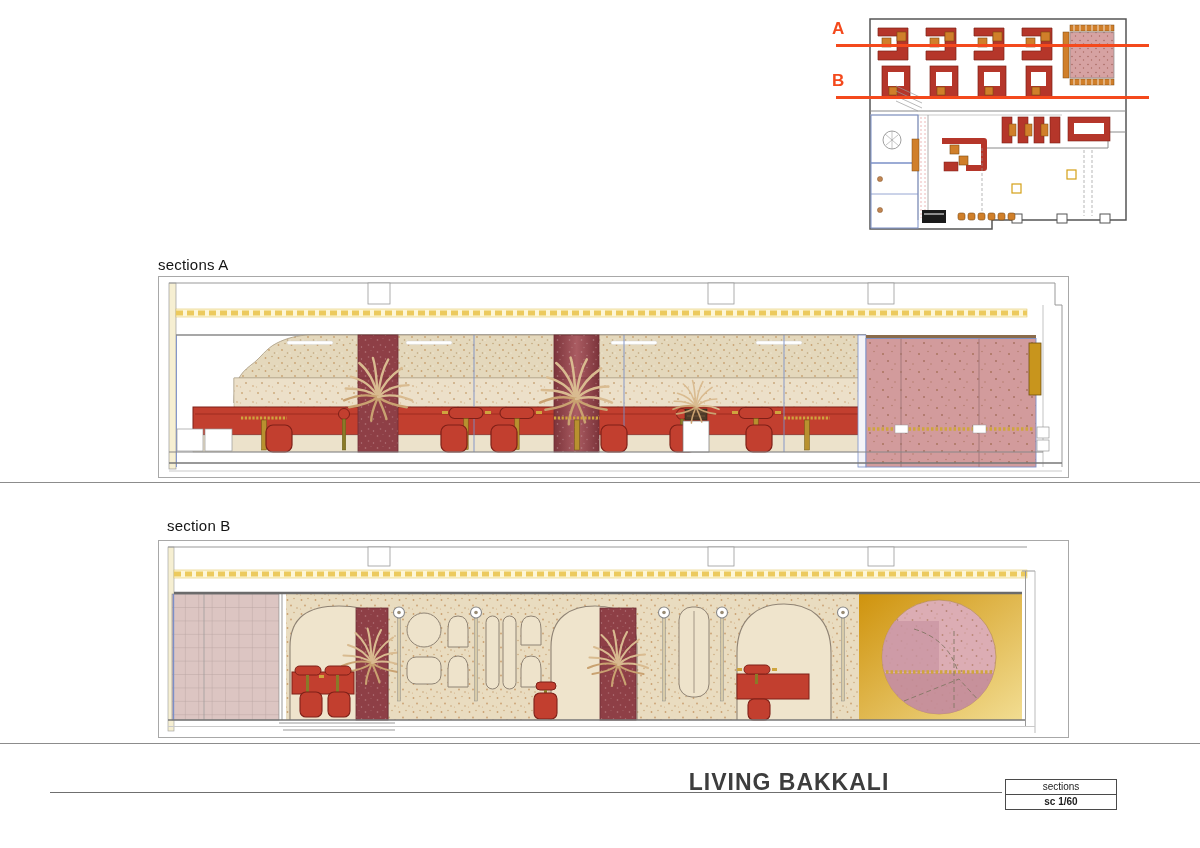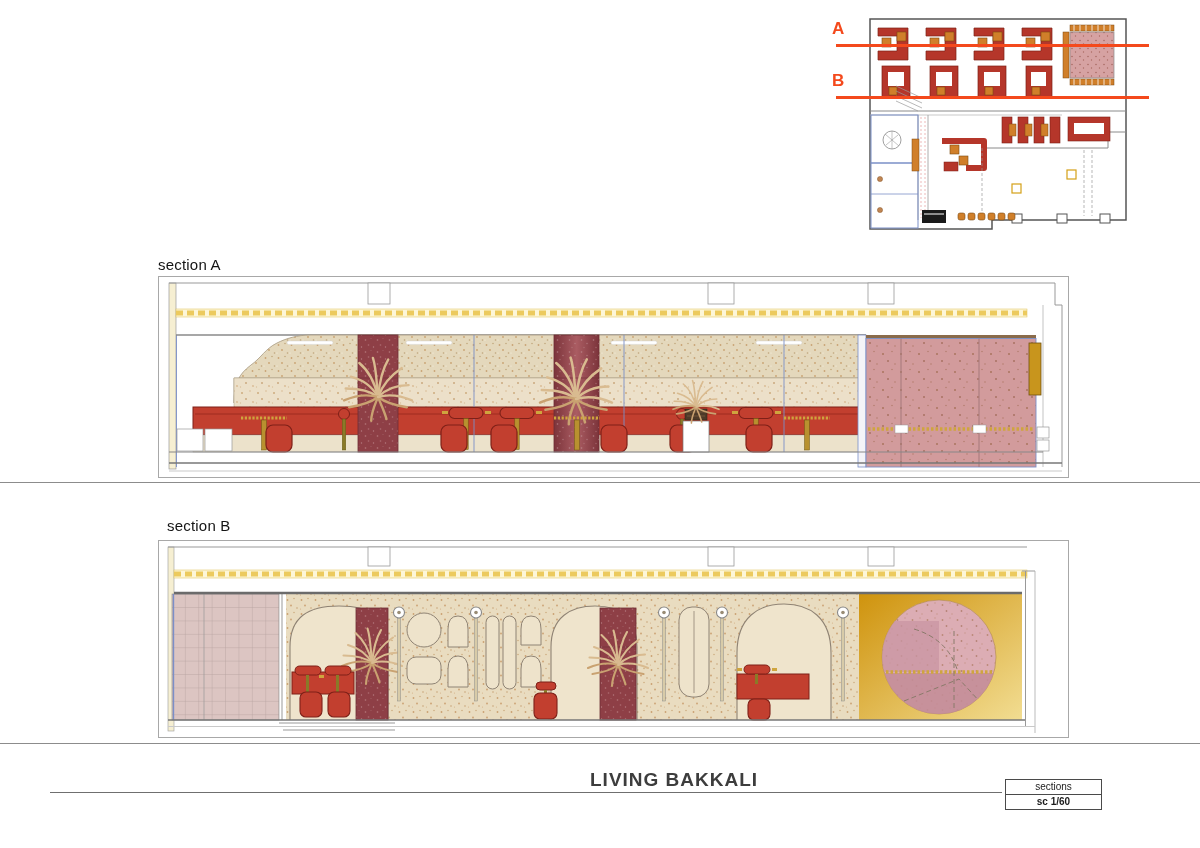--- a/index.html
+++ b/index.html
@@ -13,25 +13,25 @@
   }
   .frame{position:absolute;border:1px solid #a8a8a8;box-sizing:border-box;background:#fff;}
   .frame svg{display:block;}
   .marker-line{position:absolute;height:3px;background:var(--marker,#f4491c);}
   .marker-label{
     position:absolute;font-size:17px;font-weight:bold;color:var(--marker,#f4491c);
     line-height:1;
   }
   .footer-rule{position:absolute;left:50px;top:792px;width:952px;height:0;border-top:1.5px solid #6f6f6f;}
   .footer-title{
-    position:absolute;left:590px;top:769px;width:398px;text-align:left;
-    font-size:19px;font-weight:bold;letter-spacing:1px;color:var(--ink,#3d3d3d);
+    position:absolute;left:590px;top:769px;width:398px;text-align:center;
+    font-size:23px;font-weight:bold;letter-spacing:1px;color:var(--ink,#3d3d3d);
   }
   .sheet-box{
-    position:absolute;left:1005px;top:779px;width:97px;height:31px;
+    position:absolute;left:1005px;top:779px;width:112px;height:31px;
     border:1.2px solid #4a4a4a;box-sizing:border-box;background:#fff;
   }
   .sheet-box .cell{
     height:50%;display:flex;align-items:center;justify-content:center;
     font-size:10px;color:#1c1c1c;box-sizing:border-box;
   }
   .sheet-box .cell:first-child{border-bottom:1px solid #4a4a4a;}
   .sheet-box .cell.scale{font-weight:bold;}
   .plan-wrap{position:absolute;left:862px;top:14px;width:274px;height:222px;}
 </style>
@@ -156,21 +156,21 @@
         <rect x="146" y="199" width="7" height="7" rx="2"></rect>
   </g>
 </svg>
 </div>
 
 <div class="marker-label" style="left:832px;top:20px;">A</div>
 <div class="marker-line" style="left:836px;top:44px;width:313px;"></div>
 <div class="marker-label" style="left:832px;top:72px;">B</div>
 <div class="marker-line" style="left:836px;top:96px;width:313px;"></div>
 
-<div class="section-label" style="left:158px;top:256px;">section A</div>
+<div class="section-label" style="left:158px;top:256px;">sections A</div>
 
 <div class="frame" style="left:158px;top:276px;width:911px;height:202px;">
 <svg width="909" height="200" viewBox="0 0 909 200">
   <defs>
     <pattern id="spA" width="16" height="16" patternUnits="userSpaceOnUse">
       <rect width="16" height="16" fill="#ece0c9"></rect>
       <circle cx="3" cy="4" r="1" fill="#c79e6d" opacity=".8"></circle>
       <circle cx="11" cy="2" r=".8" fill="#c79e6d" opacity=".6"></circle>
       <circle cx="7" cy="10" r="1" fill="#bd9361" opacity=".7"></circle>
       <circle cx="14" cy="13" r="1.1" fill="#d0a97a" opacity=".6"></circle>

